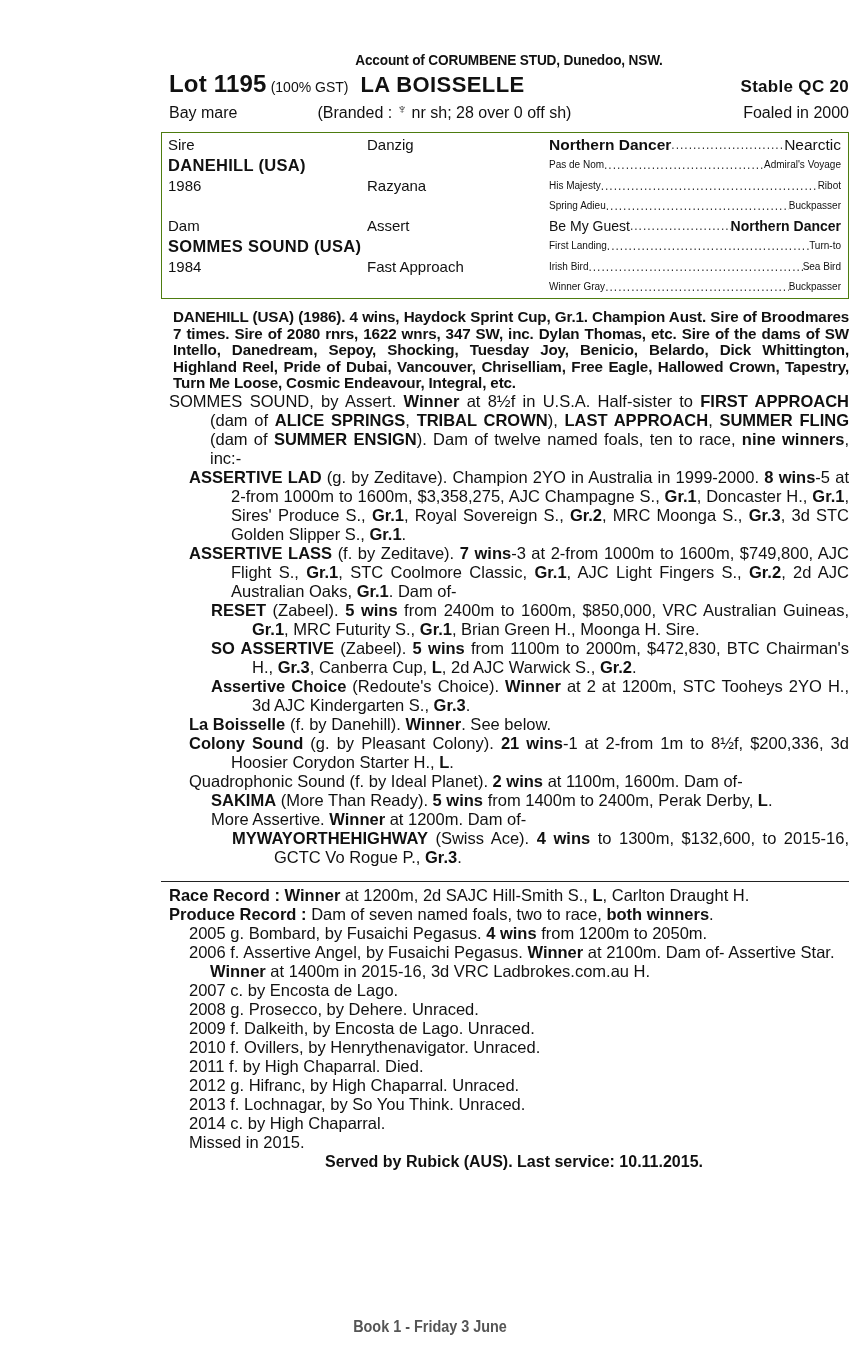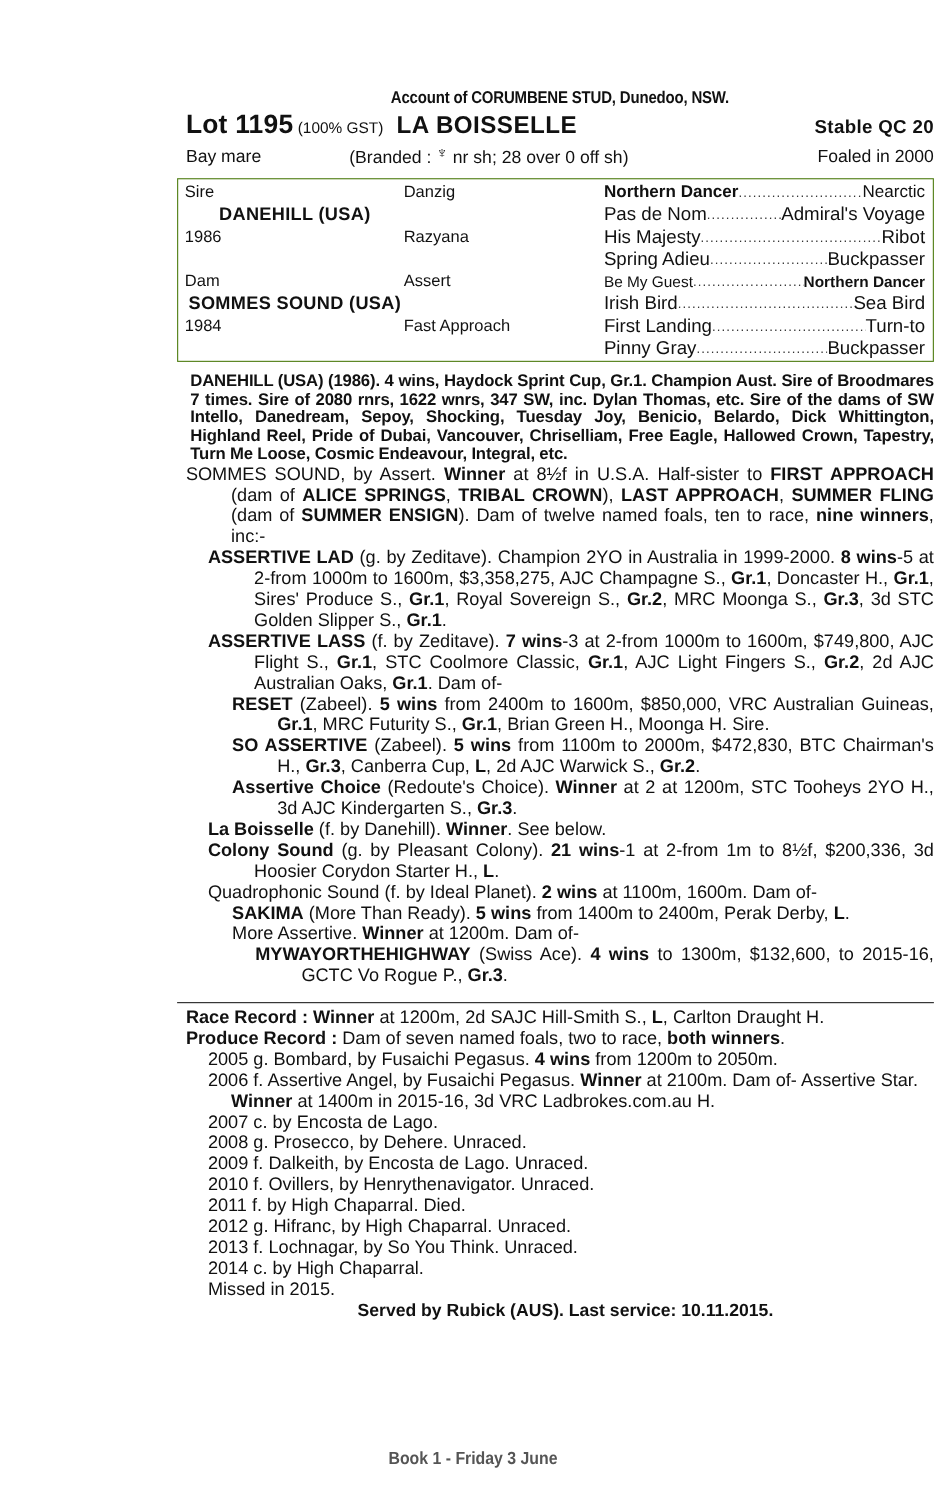--- a/index.html
+++ b/index.html
@@ -1,20 +1,20 @@
 <!DOCTYPE html>
 <html><head>
 <meta charset="utf-8">
 <style>
   html, body { margin: 0; padding: 0; background: #ffffff; }
   body {
     width: 860px; height: 1356px; position: relative; overflow: hidden;
     font-family: "Liberation Sans", sans-serif; color: #111;
   }
-  .page { position: absolute; left: 161px; top: 80px; width: 688px; }
+  .page { position: absolute; left: 161px; top: 50px; width: 688px; }
   .account {
     text-align: center; font-weight: bold; font-size: 15.5px;
     font-family: "Liberation Sans", sans-serif; letter-spacing: -0.2px;
     transform: scaleX(0.88); transform-origin: center;
     margin-left: 8px; height: 20px; line-height: 20px;
   }
   .lot-row { display: flex; align-items: baseline; height: 30px; margin-left: 8px; }
   .lot-label { font-weight: 900; font-size: 24px; letter-spacing: 0.2px; }
   .gst { font-size: 14px; margin-left: 4px; }
   .horse-name { font-weight: 900; font-size: 22px; margin-left: 12px; letter-spacing: 0.4px; }
@@ -25,22 +25,22 @@
   .brand-glyph { display: inline-block; font-size: 14px; position: relative; top: -4px; }
 
   .pedigree {
     margin-top: 6px; border: 1px solid #4d7c0f; height: 167px; position: relative;
     box-sizing: border-box; font-size: 15px;
   }
   .ped-col1 { position: absolute; left: 6px; top: 2px; width: 200px; }
   .ped-col2 { position: absolute; left: 205px; top: 2px; width: 170px; }
   .ped-col3 { position: absolute; left: 387px; top: 2px; width: 292px; }
   .ped-line { height: 20.3px; line-height: 20.3px; white-space: nowrap; }
-  .ped-big { font-weight: 900; font-size: 16.5px; letter-spacing: 0.3px; text-align: center; }
-  .ped-row { display: flex; height: 20.3px; line-height: 20.3px; font-size: 17px; }
+  .ped-big { font-weight: 900; font-size: 16.5px; letter-spacing: 0.3px; }
+  .ped-row { display: flex; height: 20.3px; line-height: 20.3px; font-size: 10px; }
   .ped-row .left { white-space: nowrap; }
   .ped-row .dots { flex: 1; overflow: hidden; white-space: nowrap; letter-spacing: 1px; font-size: 12px; color:#333; }
   .ped-row .dots::before { content: "................................................................................"; }
   .ped-row .right { white-space: nowrap; }
   .b { font-weight: 900; }
 
   .sire-para {
     margin: 10px 0 0 12px; font-weight: 900; font-size: 15.2px; line-height: 16.6px;
     text-align: justify; letter-spacing: -0.15px; font-stretch: condensed;
   }
@@ -122,31 +122,31 @@
           <span class="left">Spring Adieu</span>
           <span class="dots"></span>
           <span class="right">Buckpasser</span>
         </div>
         <div class="ped-row" style="font-size: 14px;">
           <span class="left">Be My Guest</span>
           <span class="dots"></span>
           <span class="right b">Northern Dancer</span>
         </div>
         <div class="ped-row">
+          <span class="left">First Landing</span>
+          <span class="dots"></span>
+          <span class="right">Turn-to</span>
+        </div>
+        <div class="ped-row">
           <span class="left">Irish Bird</span>
           <span class="dots"></span>
           <span class="right">Sea Bird</span>
         </div>
         <div class="ped-row">
-          <span class="left">First Landing</span>
-          <span class="dots"></span>
-          <span class="right">Turn-to</span>
-        </div>
-        <div class="ped-row">
-          <span class="left">Pinny Gray</span>
+          <span class="left">Winner Gray</span>
           <span class="dots"></span>
           <span class="right">Buckpasser</span>
         </div>
       </div>
   </div>
 
   <div class="sire-para">DANEHILL (USA) (1986). 4 wins, Haydock Sprint Cup, Gr.1. Champion Aust. Sire of Broodmares 7 times. Sire of 2080 rnrs, 1622 wnrs, 347 SW, inc. Dylan Thomas, etc. Sire of the dams of SW Intello, Danedream, Sepoy, Shocking, Tuesday Joy, Benicio, Belardo, Dick Whittington, Highland Reel, Pride of Dubai, Vancouver, Chriselliam, Free Eagle, Hallowed Crown, Tapestry, Turn Me Loose, Cosmic Endeavour, Integral, etc.</div>
 
   <div class="dam-block" id="dam-block">
       <div class="entry hang0"><span>SOMMES SOUND, by Assert. </span><span class="b">Winner</span><span> at 8½f in U.S.A. Half-sister to </span><span class="b">FIRST APPROACH</span><span> (dam of </span><span class="b">ALICE SPRINGS</span><span>, </span><span class="b">TRIBAL CROWN</span><span>), </span><span class="b">LAST APPROACH</span><span>, </span><span class="b">SUMMER FLING</span><span> (dam of </span><span class="b">SUMMER ENSIGN</span><span>). Dam of twelve named foals, ten to race, </span><span class="b">nine winners</span><span>, inc:-</span></div>

